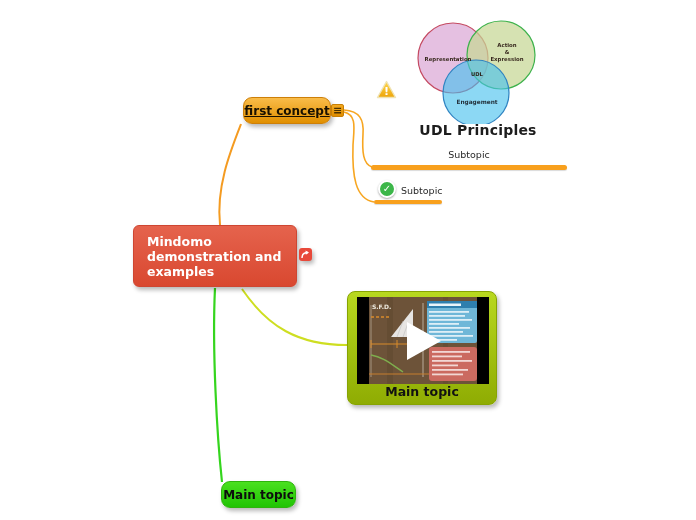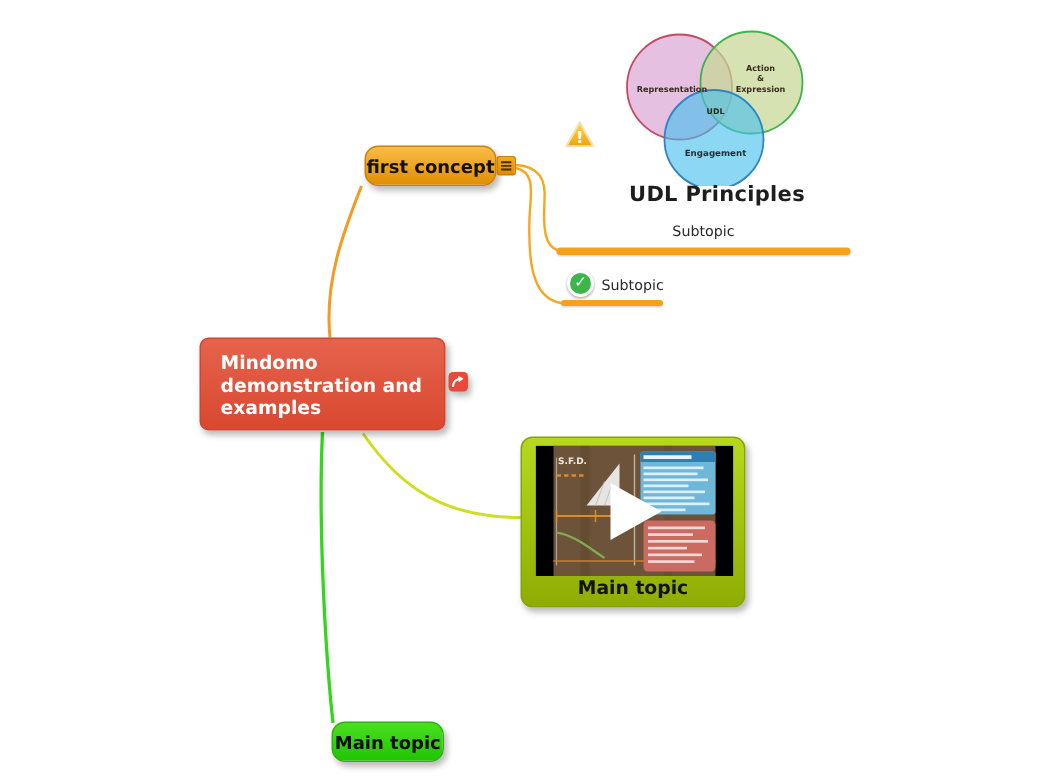--- a/index.html
+++ b/index.html
@@ -10,21 +10,21 @@
   .node{position:absolute;box-sizing:border-box;z-index:2;display:flex;align-items:center;justify-content:center;font-weight:bold;cursor:default;}
   .shadow{box-shadow:2px 3px 4px rgba(0,0,0,.28);}
 
   .root-node{left:133px;top:225px;width:164px;height:62px;border-radius:6px;
     background:linear-gradient(#e5634d,#d94830);border:1px solid #ce4632;color:#fff;
     font-size:12.5px;line-height:15px;justify-content:flex-end;text-align:left;padding:6px 8px 6px 13px;}
   .root-badge{left:299px;top:248px;width:13px;height:13px;border-radius:3px;background:#e8493a;z-index:2;position:absolute;}
   .root-badge svg{position:absolute;left:1px;top:1px;}
 
   .first-concept{left:243px;top:97px;width:88px;height:27px;border-radius:9px;
-    background:linear-gradient(#f9bc49,#e18f00);border:1px solid #cd7f08;color:#181000;font-size:12px;white-space:nowrap;}
+    background:linear-gradient(#f9bc49,#e18f00);border:1px solid #cd7f08;color:#181000;font-size:12px;white-space:nowrap;text-decoration:underline;}
   .notes-icon{left:331px;top:104px;width:13px;height:13px;border-radius:2px;
     background:linear-gradient(#f4a91f,#df8d00);border:1px solid #c87f05;color:#4a3000;
     font-size:11px;line-height:11px;font-weight:bold;}
   .warning-icon{position:absolute;left:376px;top:80px;z-index:2;}
 
   .venn-wrap{position:absolute;left:408px;top:12px;width:140px;height:136px;z-index:2;}
   .venn-caption{position:absolute;left:0;top:110px;width:140px;text-align:center;
     font-size:14px;font-weight:bold;color:#1d1d1d;letter-spacing:0.2px;}
 
   .subtopic1-label{position:absolute;left:371px;top:149px;width:196px;text-align:center;

